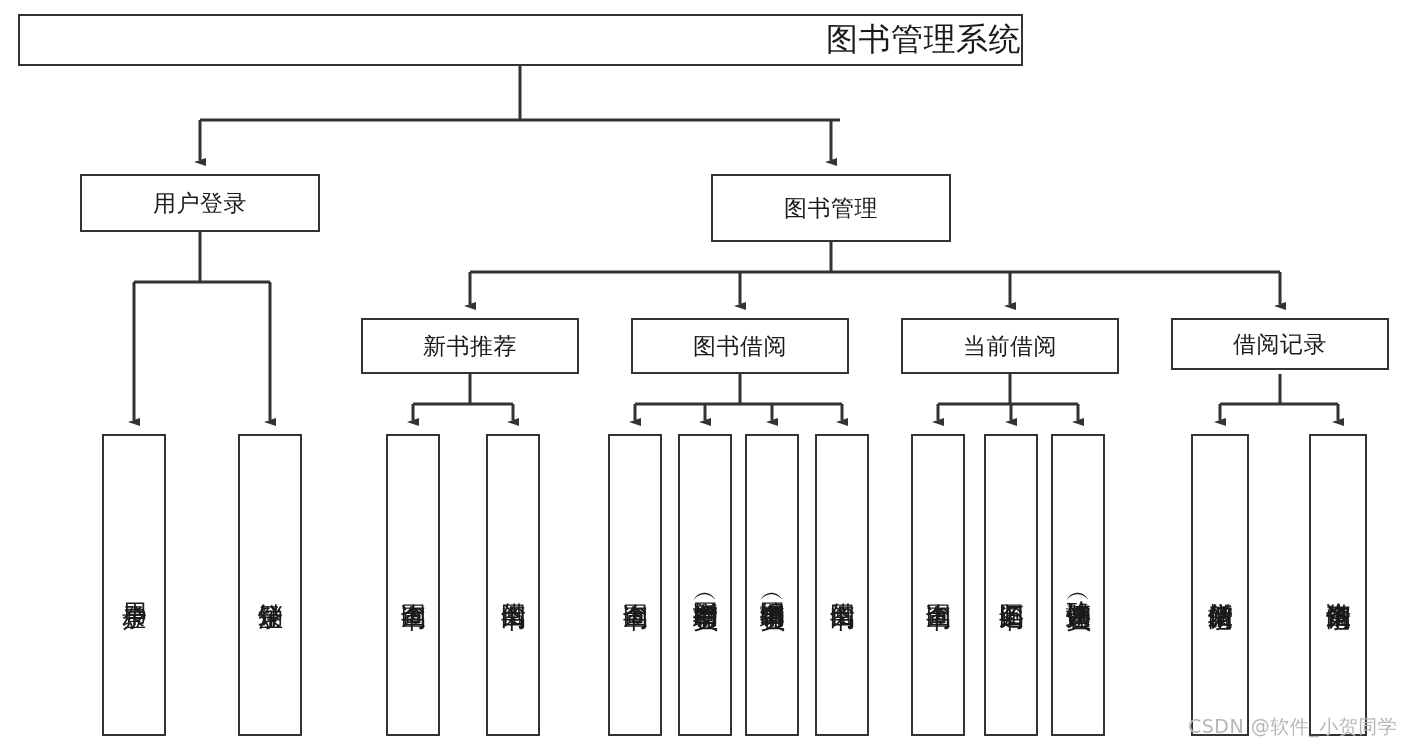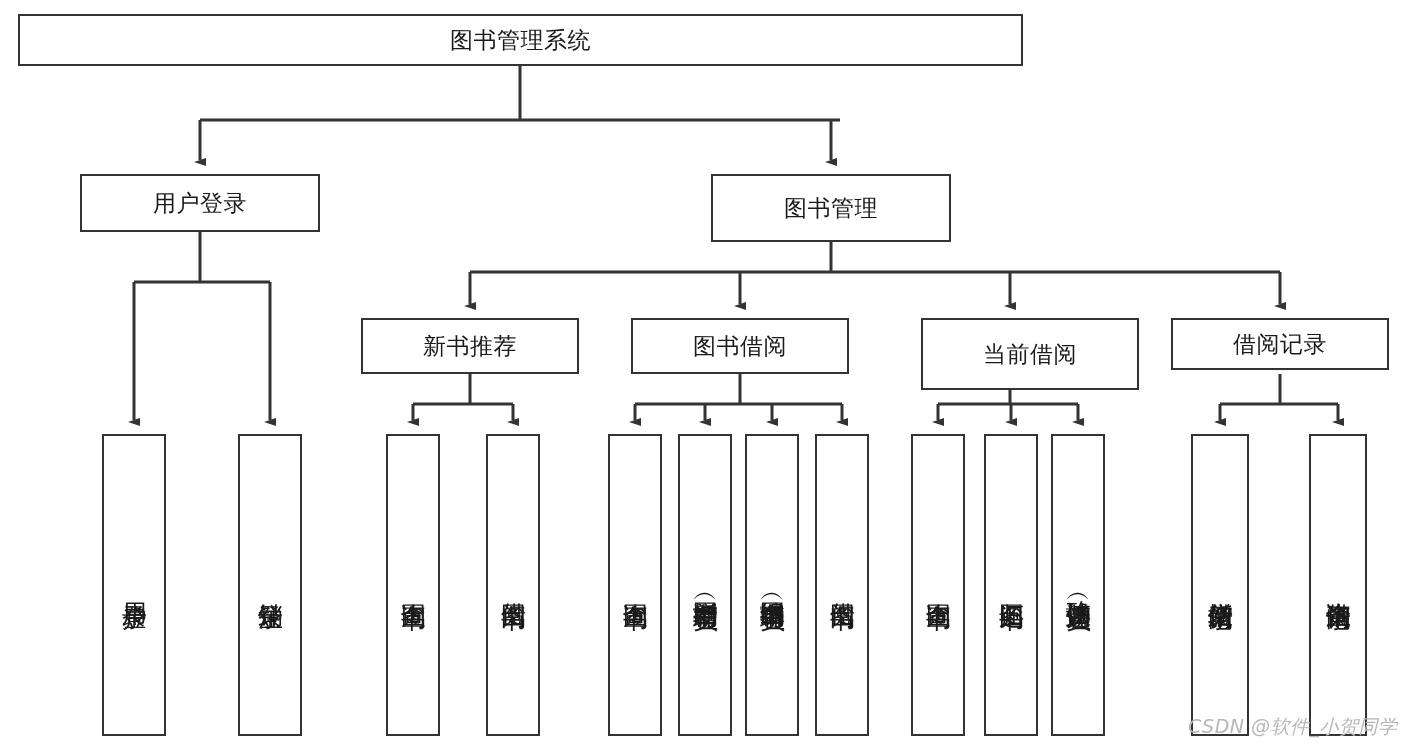--- a/index.html
+++ b/index.html
@@ -35,42 +35,42 @@
     align-items: center;
     justify-content: center;
     color: #1a1a1a;
   }
   .node.horiz {
     font-size: 23px;
     letter-spacing: 0.5px;
     white-space: nowrap;
   }
   .node.root {
-    font-size: 23px;
+    font-size: 32px;
+    justify-content: flex-end;
   }
   .node.vert {
     align-items: center;
     justify-content: center;
   }
   .vlabel {
     writing-mode: vertical-rl;
     text-orientation: upright;
     font-size: 25px;
     line-height: 1.12;
     letter-spacing: 1px;
     text-align: center;
     white-space: nowrap;
   }
   .watermark {
     position: absolute;
     font-size: 19px;
     color: #b6b6b6;
     white-space: nowrap;
     letter-spacing: 0.5px;
-    font-style: italic;
   }
 </style>
 </head>
 <body>
 
 <div id="canvas">
 
   <svg id="edges" viewBox="0 0 1405 747" xmlns="http://www.w3.org/2000/svg">
     <defs>
       <marker id="arrow" markerWidth="10" markerHeight="12" refX="2" refY="6" orient="auto" markerUnits="userSpaceOnUse">
@@ -143,21 +143,21 @@
   <div class="node horiz" style="left: 711px; top: 174px; width: 240px; height: 68px;">
     <span>图书管理</span>
   </div>
 
   <div class="node horiz" style="left: 631px; top: 318px; width: 218px; height: 56px;">
     <span>图书借阅</span>
   </div>
   <div class="node horiz" style="left: 361px; top: 318px; width: 218px; height: 56px;">
     <span>新书推荐</span>
   </div>
-  <div class="node horiz" style="left: 901px; top: 318px; width: 218px; height: 72px; margin-left: 20px;">
+  <div class="node horiz" style="left: 901px; top: 318px; width: 218px; height: 56px;">
     <span>当前借阅</span>
   </div>
   <div class="node horiz" style="left: 1171px; top: 318px; width: 218px; height: 52px;">
     <span>借阅记录</span>
   </div>
 
   <div class="node vert" style="left: 102px; top: 434px; width: 64px; height: 302px;">
     <span class="vlabel">用户登录</span>
   </div>
   <div class="node vert" style="left: 238px; top: 434px; width: 64px; height: 302px;">

